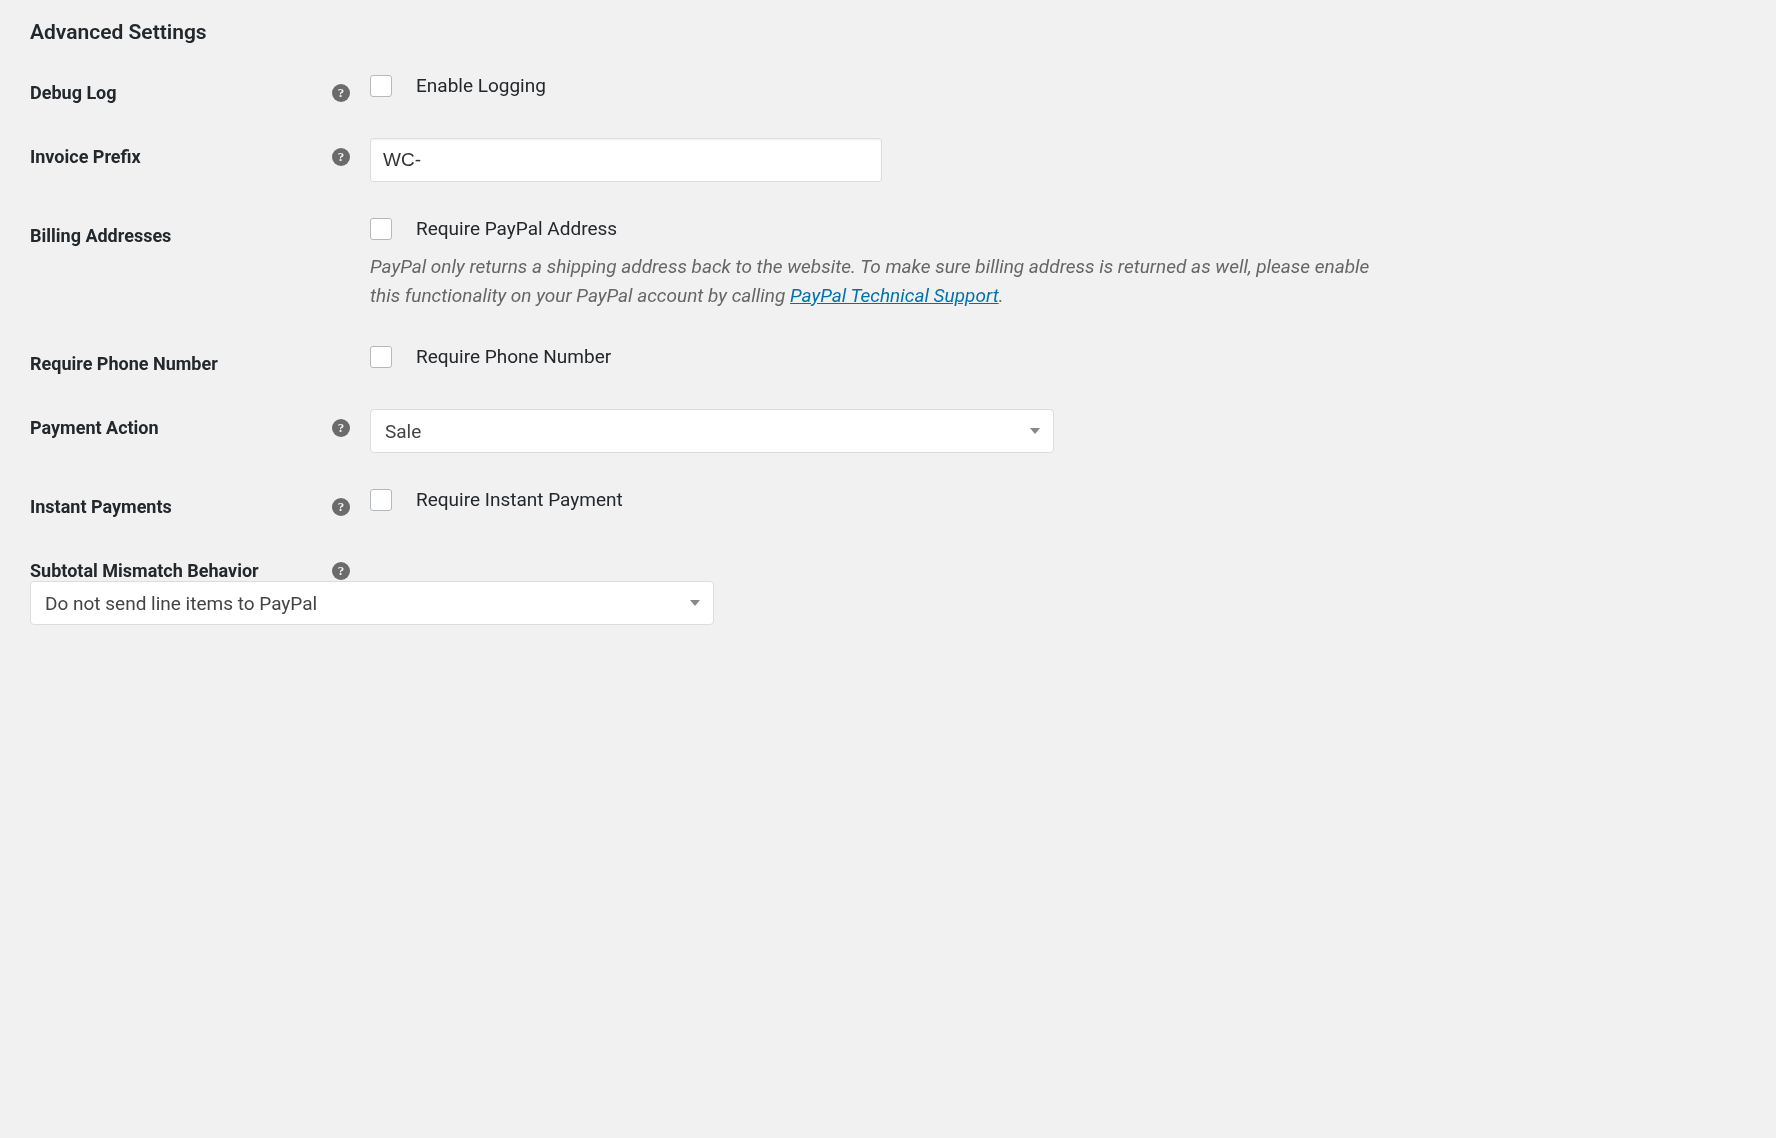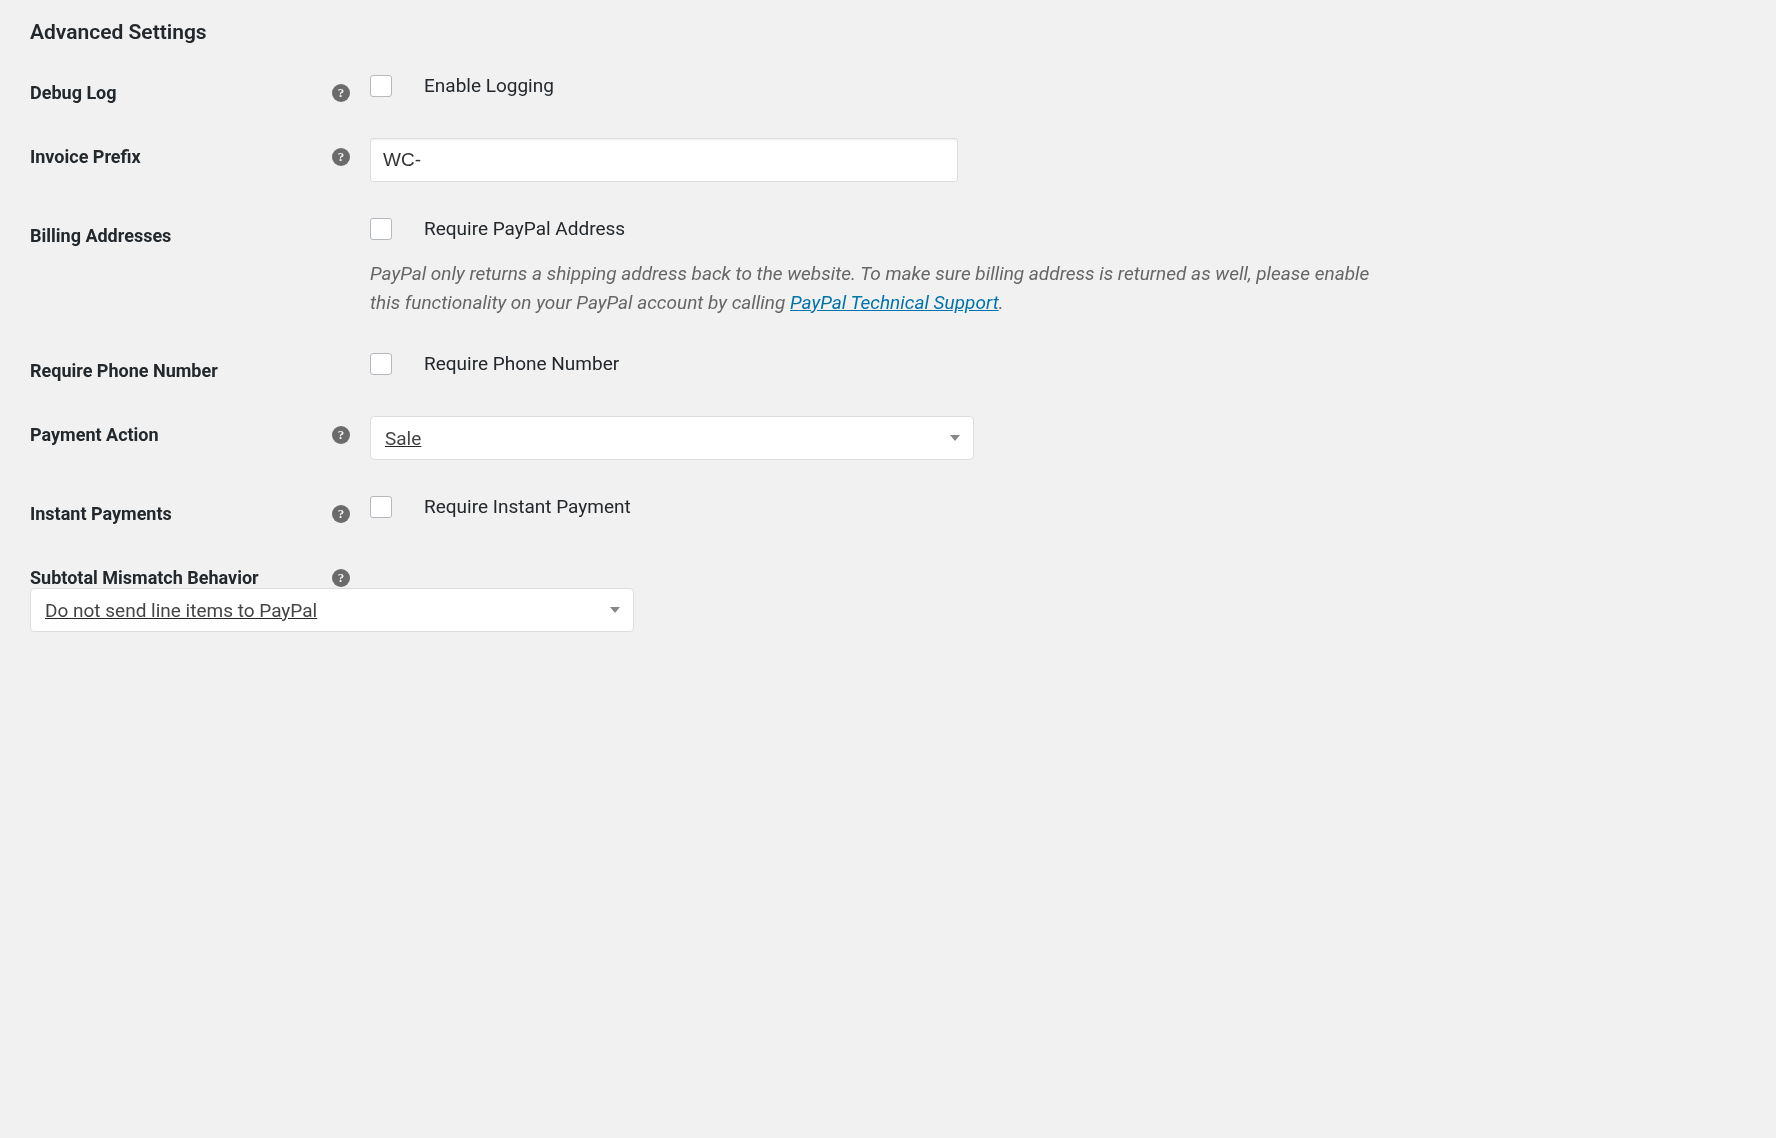--- a/index.html
+++ b/index.html
@@ -65,51 +65,50 @@
       height: 18px;
       flex-shrink: 0;
     }
     .control-cell {
       flex: 1;
       max-width: 1015px;
     }
     .checkbox-line {
       display: flex;
       align-items: center;
-      gap: 32px;
+      gap: 24px;
     }
     .checkbox {
       width: 22px;
       height: 22px;
       border: 1px solid #b4b9be;
       background: #fff;
       border-radius: 3px;
       cursor: pointer;
       flex-shrink: 0;
     }
     .checkbox-label {
       font-size: 19px;
       color: #23282d;
       font-weight: 400;
     }
     .text-input {
-      width: 588px;
+      width: 512px;
       height: 44px;
       padding: 8px 12px;
       font-size: 19px;
       border: 1px solid #ddd;
       border-radius: 3px;
       background: #fff;
       color: #333;
       box-shadow: inset 0 1px 2px rgba(0,0,0,0.07);
     }
     .select-wrap {
       position: relative;
-      width: 604px;
-      text-decoration: underline;
+      width: 684px;
     }
     .select-box {
       width: 100%;
       height: 44px;
       padding: 8px 40px 8px 14px;
       font-size: 19px;
       border: 1px solid #ddd;
       border-radius: 4px;
       background: #fff;
       color: #444;
@@ -126,21 +125,21 @@
       height: 0;
       border-left: 5px solid transparent;
       border-right: 5px solid transparent;
       border-top: 6px solid #888;
       pointer-events: none;
     }
     .description {
       font-size: 19px;
       font-style: italic;
       color: #666;
-      margin-top: 20px;
+      margin-top: 13px;
       line-height: 1.5;
     }
     .description a {
       color: #0073aa;
       text-decoration: underline;
     }
   </style>
 </head>
 <body>
 

